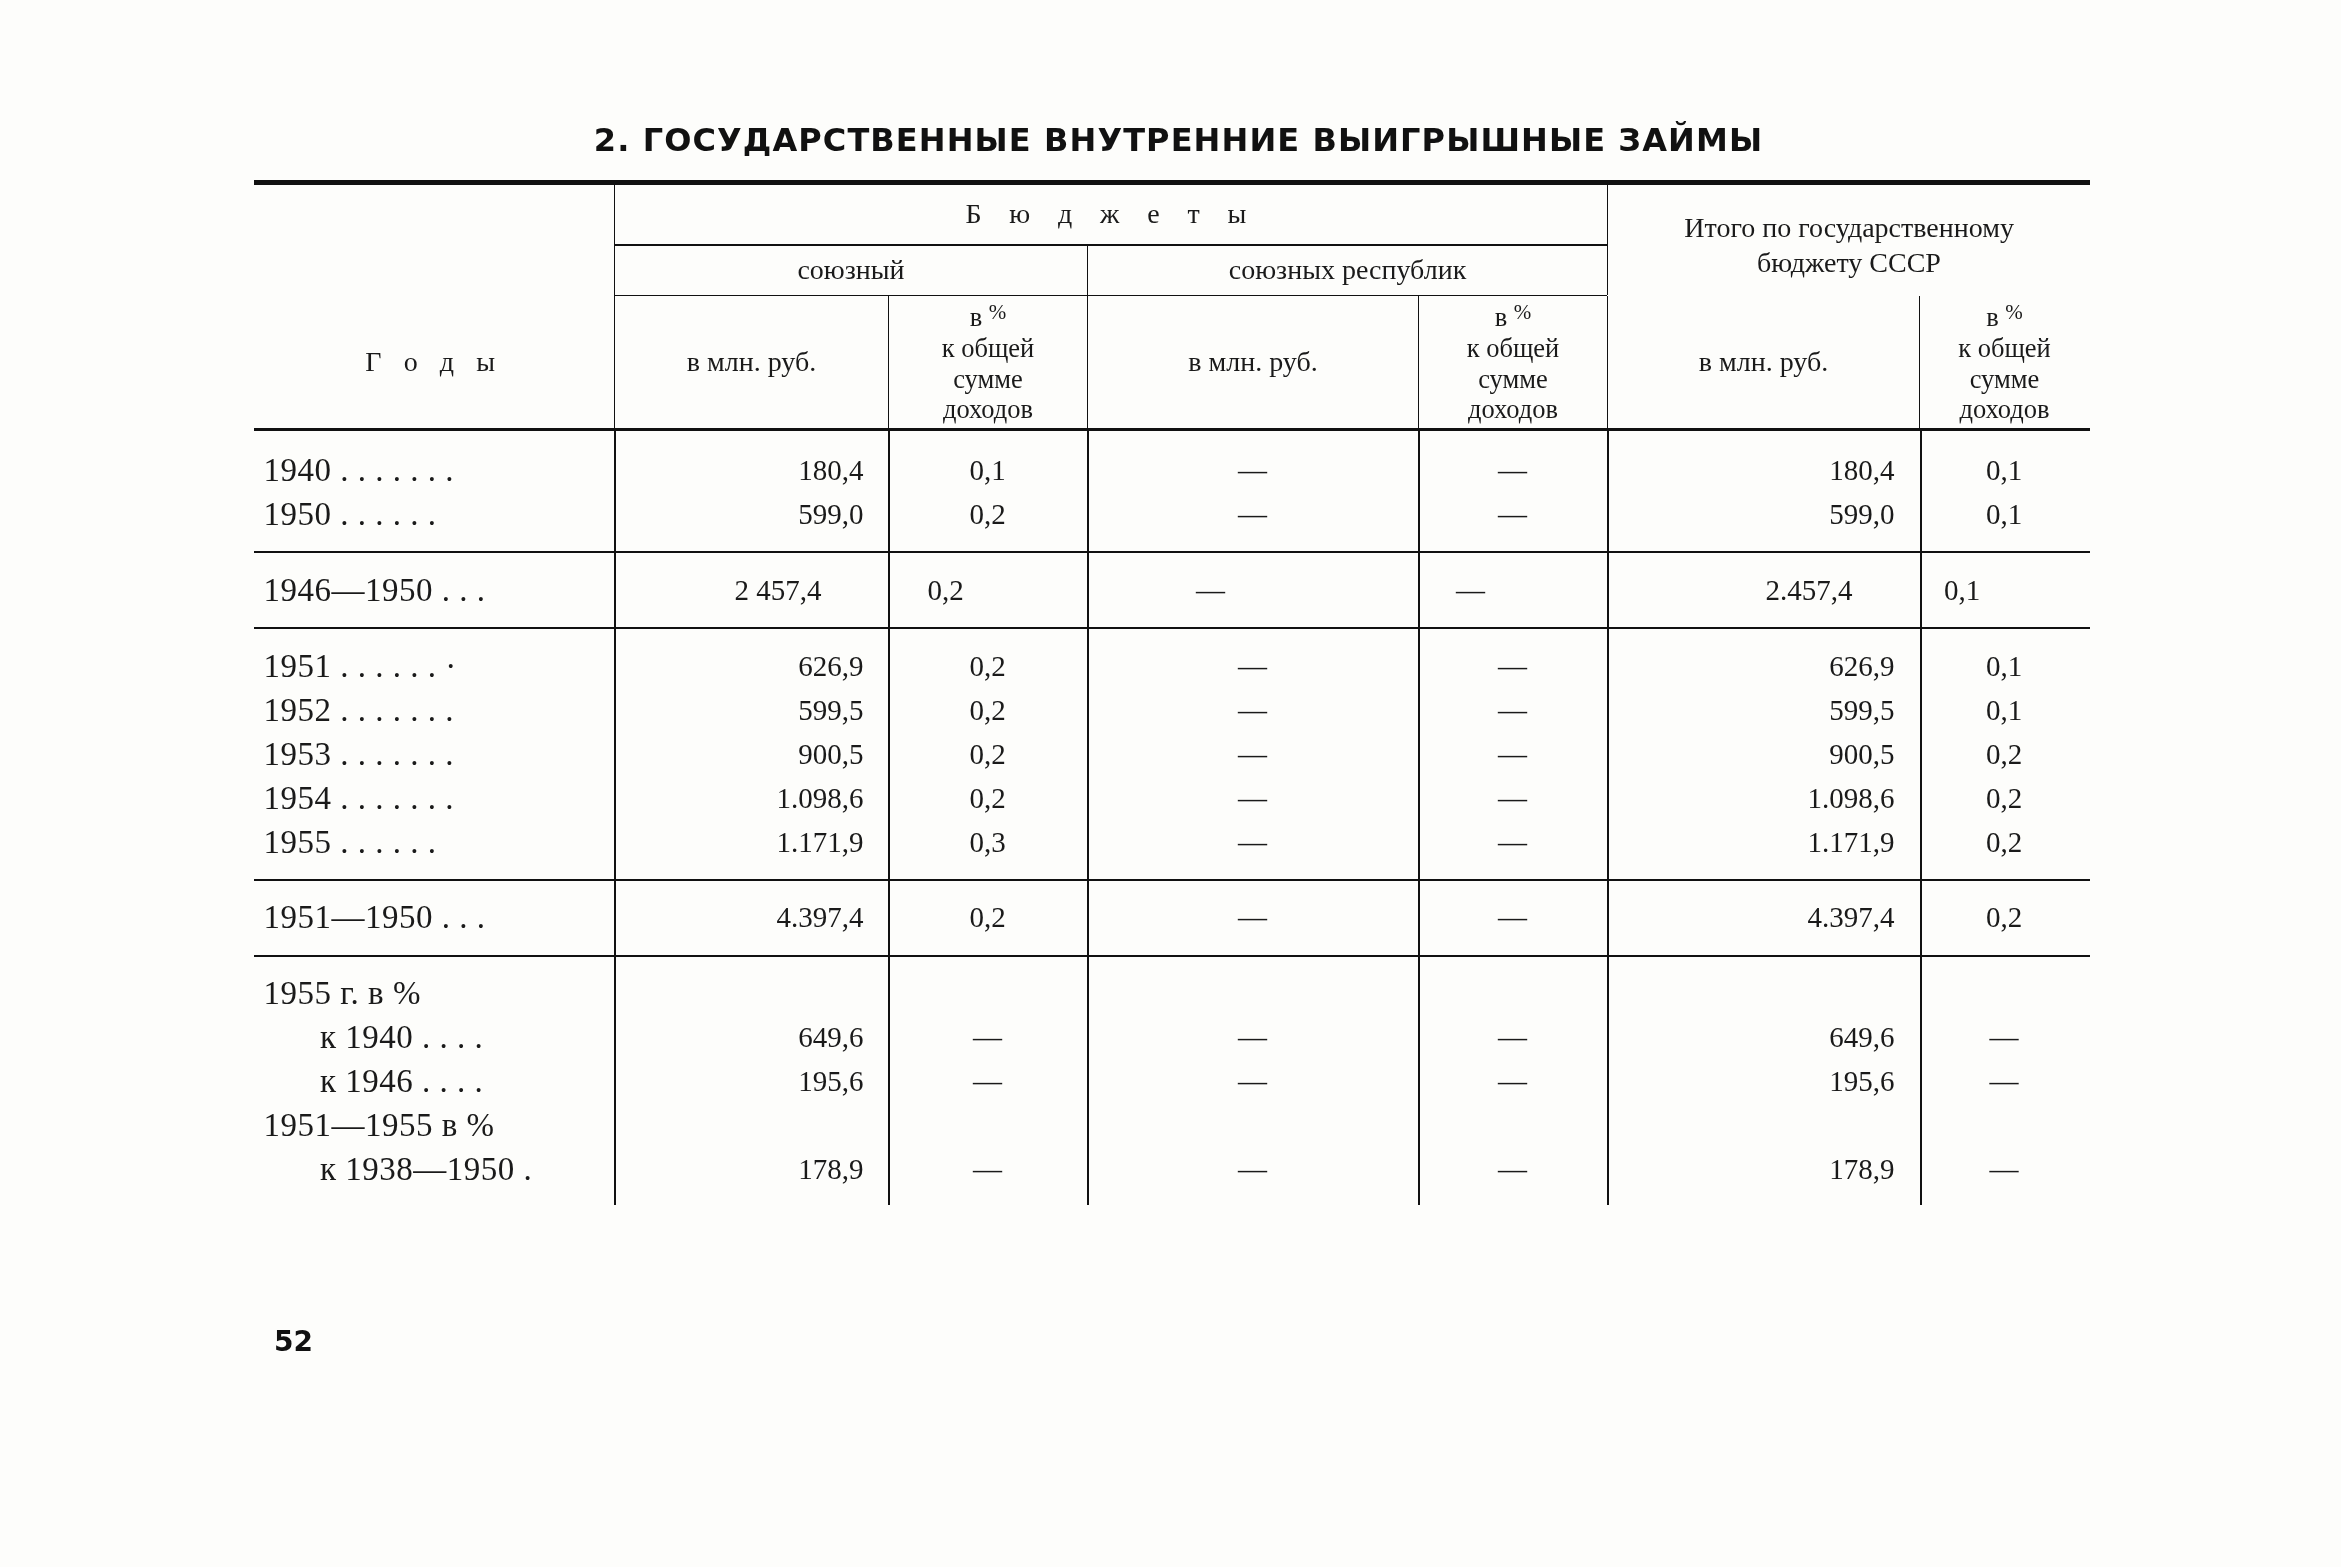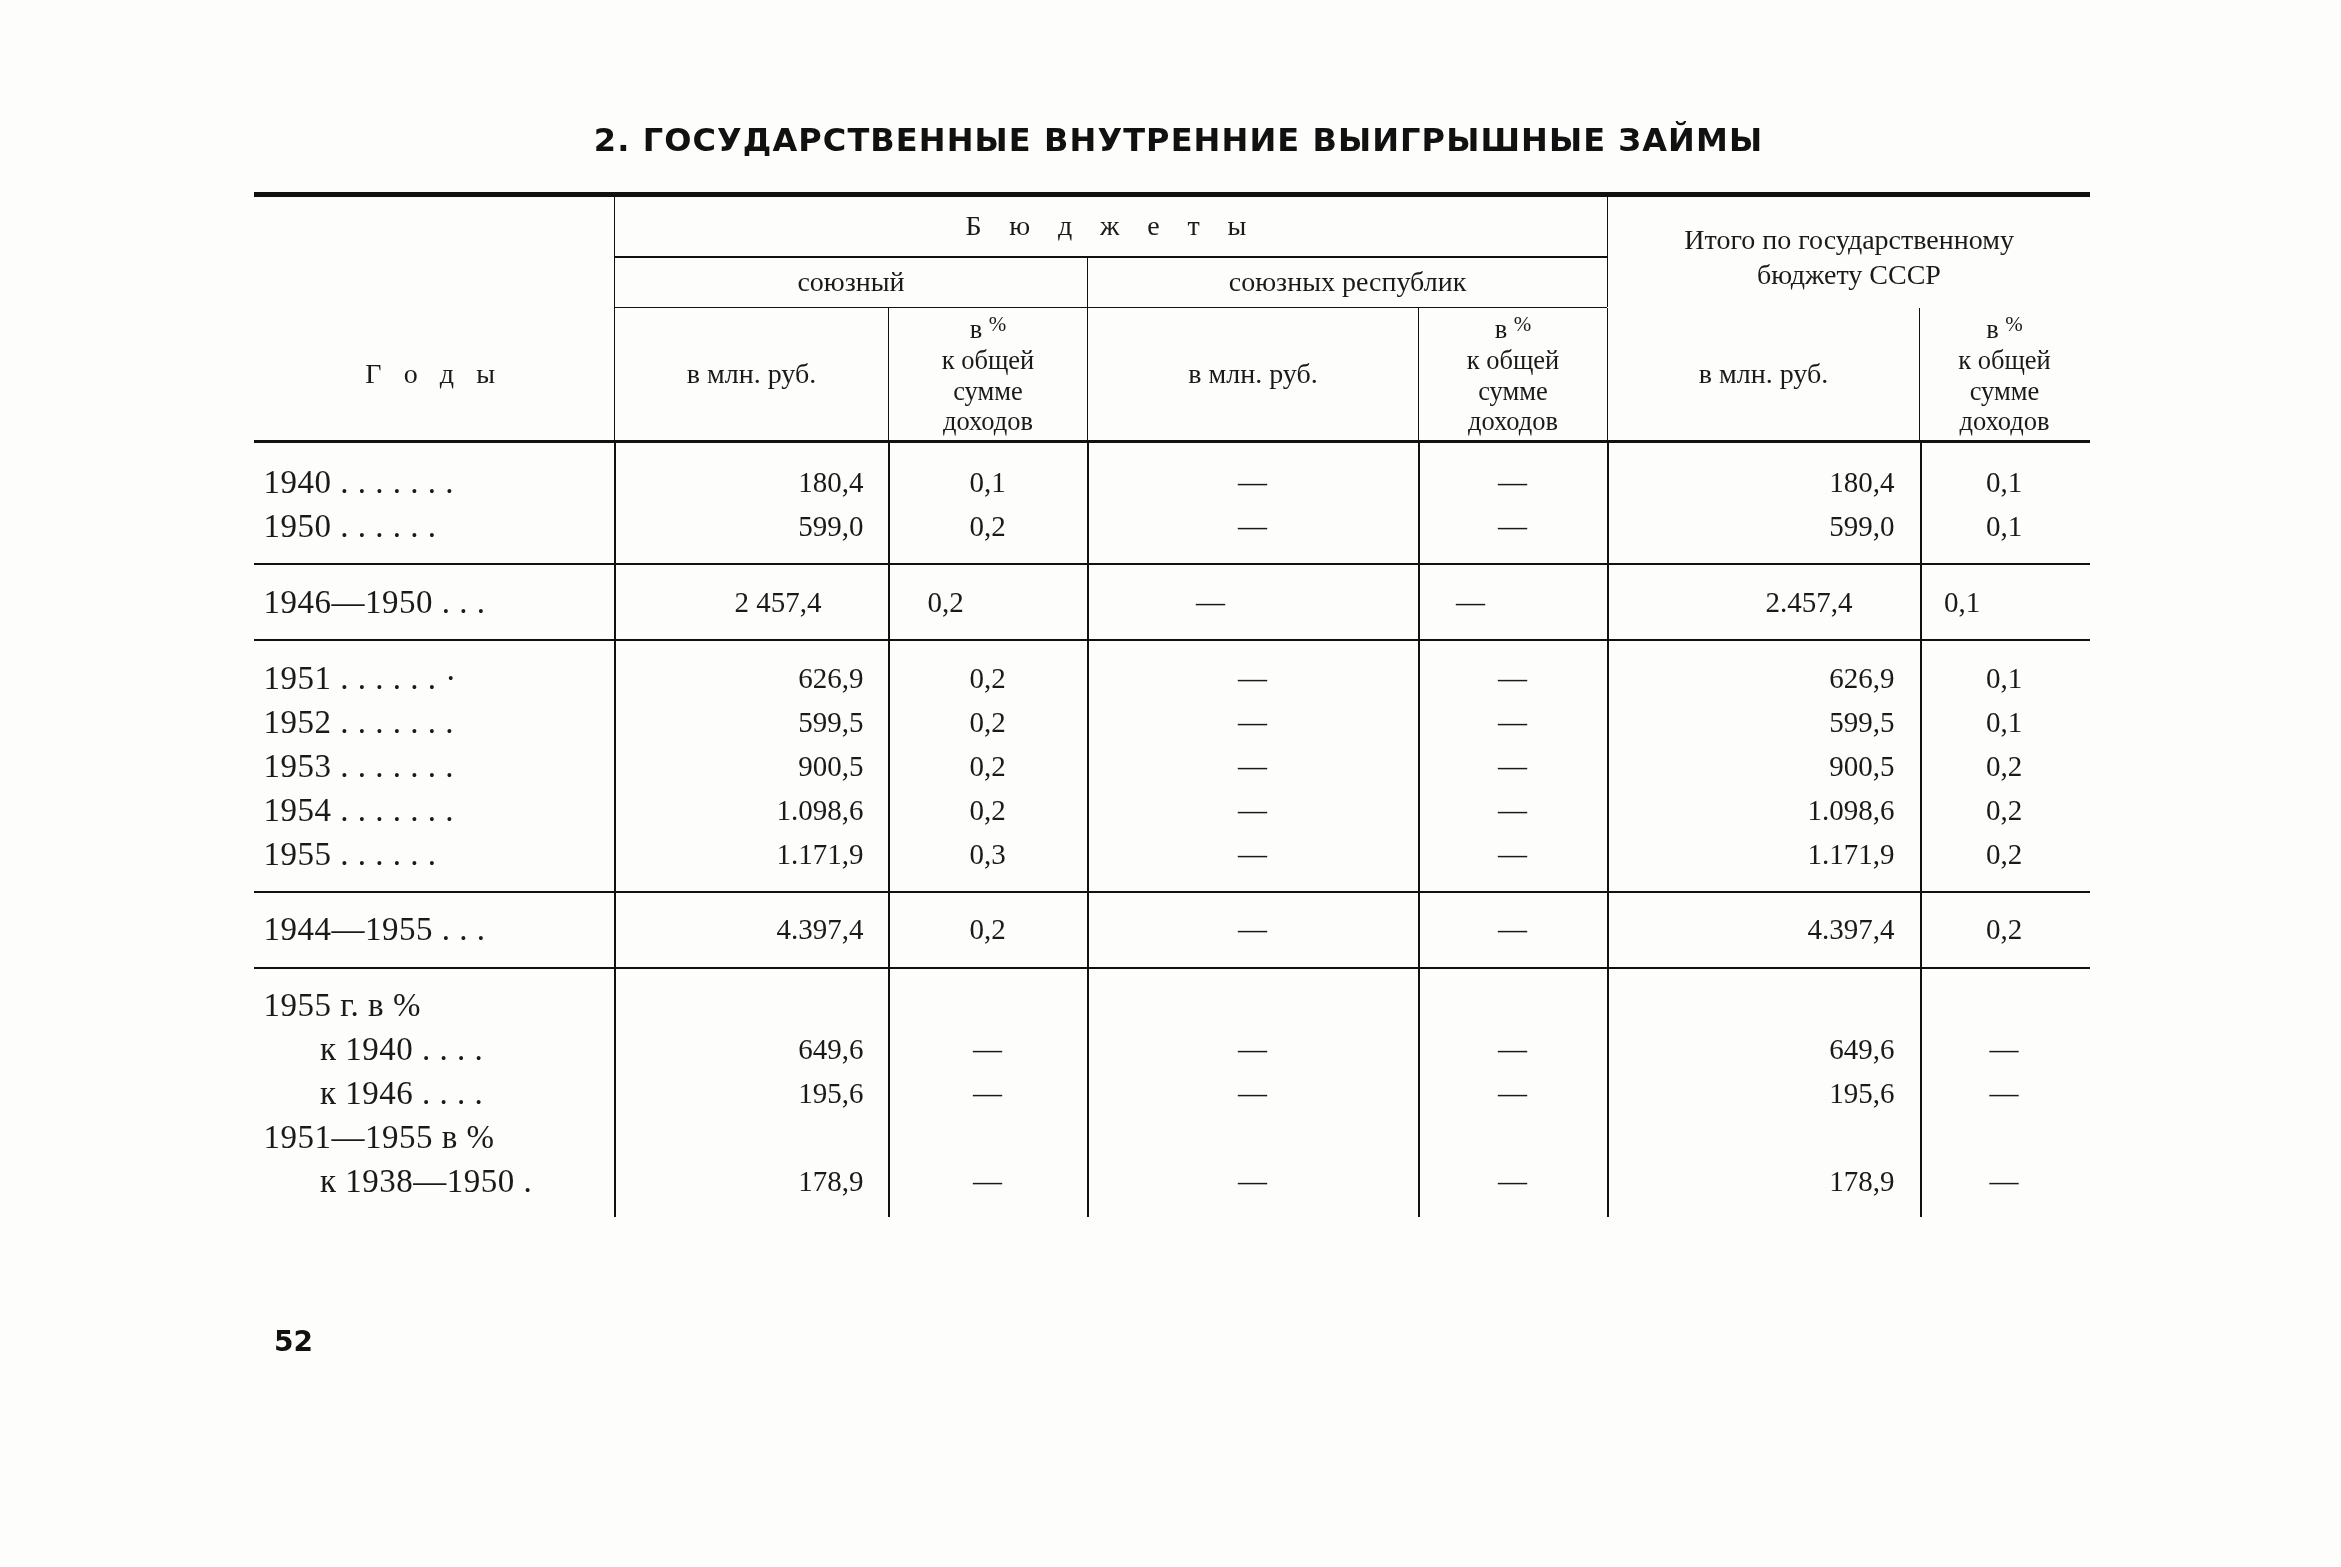--- a/index.html
+++ b/index.html
@@ -32,21 +32,20 @@
     font-weight: bold;
     font-size: 32px;
     letter-spacing: 1.1px;
     color: #111;
   }
   .table-wrap {
     position: absolute;
     left: 254px;
     top: 180px;
     width: 1836px;
-    margin-top: 12px;
   }
   
   .rule-thick {
     height: 4.7px;
     background: #111;
     width: 1836px;
   }
   .rule-mid {
     height: 2.8px;
     background: #111;
@@ -308,21 +307,21 @@
             <div class="numcell" style="width: 199px; text-align: center; padding-right: 0px;">0,3</div>
             <div class="numcell" style="width: 331px; text-align: center; padding-right: 0px;">—</div>
             <div class="numcell" style="width: 189px; text-align: center; padding-right: 0px;">—</div>
             <div class="numcell" style="width: 312px;">1.171,9</div>
             <div class="numcell" style="width: 170px; text-align: center; padding-right: 0px;">0,2</div>
           </div>
           <div class="gap-sm"></div>
           <div style="height: 1.9px; background: rgb(17, 17, 17); width: 1836px;"></div>
           <div class="gap-sm"></div>
           <div class="drow">
-            <div class="yearcell" style="width: 360px;">1944—1955 . . .</div>
+            <div class="yearcell" style="width: 360px;">1951—1950 . . .</div>
             <div class="numcell" style="width: 274px;">4.397,4</div>
             <div class="numcell" style="width: 199px; text-align: center; padding-right: 0px;">0,2</div>
             <div class="numcell" style="width: 331px; text-align: center; padding-right: 0px;">—</div>
             <div class="numcell" style="width: 189px; text-align: center; padding-right: 0px;">—</div>
             <div class="numcell" style="width: 312px;">4.397,4</div>
             <div class="numcell" style="width: 170px; text-align: center; padding-right: 0px;">0,2</div>
           </div>
           <div class="gap-sm"></div>
           <div style="height: 1.9px; background: rgb(17, 17, 17); width: 1836px;"></div>
           <div class="gap-sm"></div>

